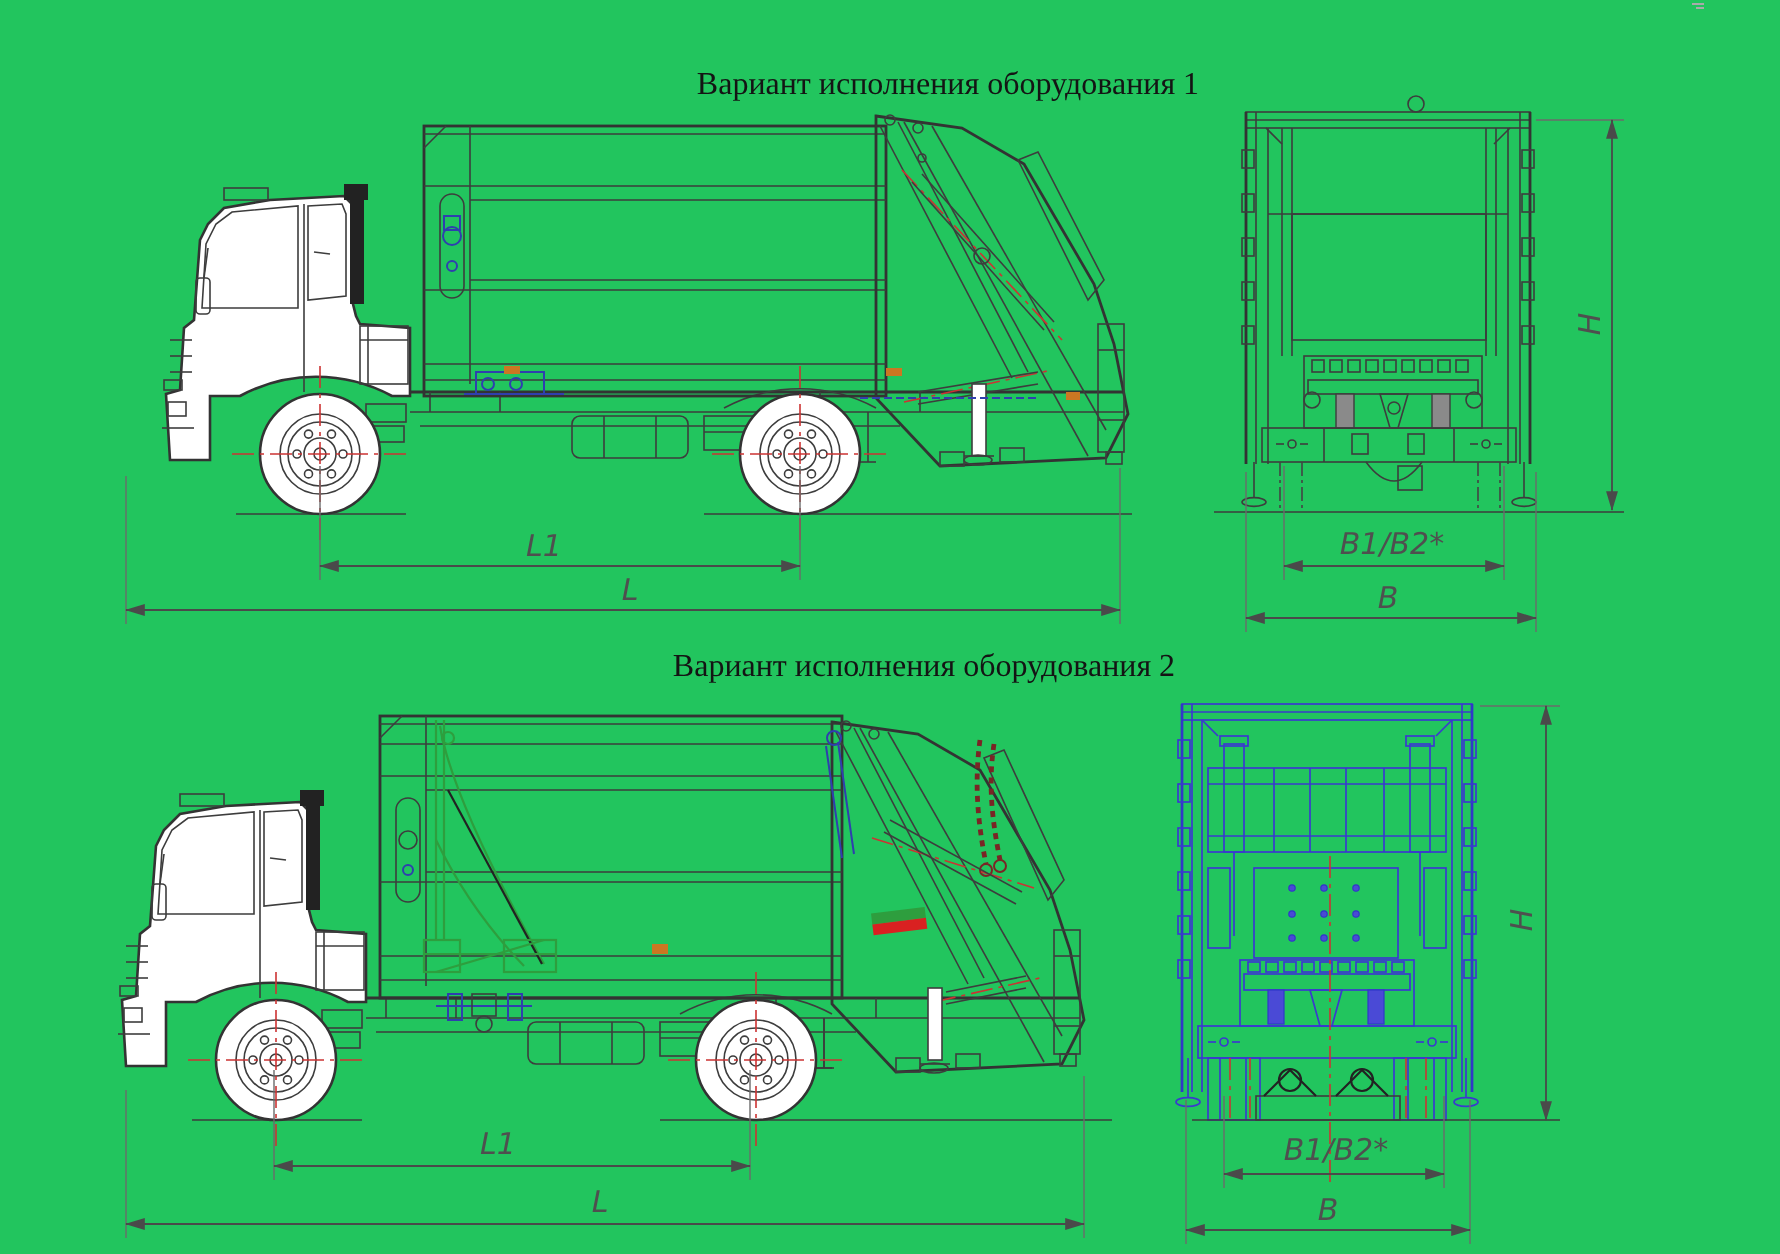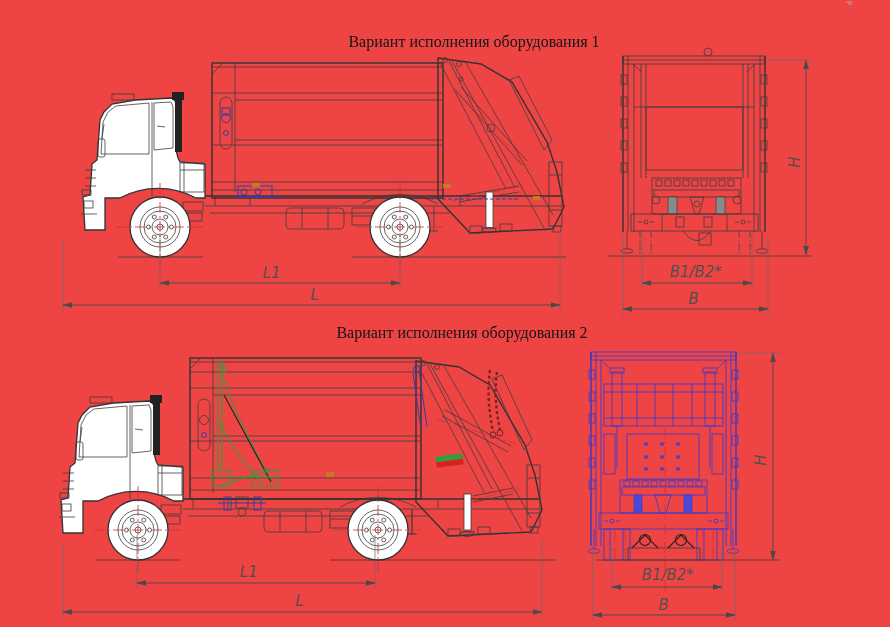--- a/index.html
+++ b/index.html
@@ -1,16 +1,16 @@
 <!DOCTYPE html>
 <html><head>
 <meta charset="utf-8">
 <style>
   html,body{margin:0;padding:0;background:#fff;}
-  .canvas{position:relative;width:890px;height:627px;background:#ef4444;overflow:hidden;
+  .canvas{position:relative;width:890px;height:627px;background:#22c55e;overflow:hidden;
           font-family:"Liberation Sans",sans-serif;}
   svg{display:block}
   .s1{stroke:#3d3d3d;stroke-width:.8;fill:none}
   .s2{stroke:#333;stroke-width:1.4;fill:none}
   .sf{stroke:#333;stroke-width:1.3;fill:#fff}
   .sf1{stroke:#3d3d3d;stroke-width:.8;fill:#fff}
   .blue{stroke:#2f3fae;stroke-width:1;fill:none}
   .green{stroke:#2e9e3e;stroke-width:1.1;fill:none}
   .cl{stroke:#cc3333;stroke-width:.8;fill:none;stroke-dasharray:11 3 2 3}
   .dash{stroke:#444;stroke-width:.8;fill:none;stroke-dasharray:7 2 1.5 2}

